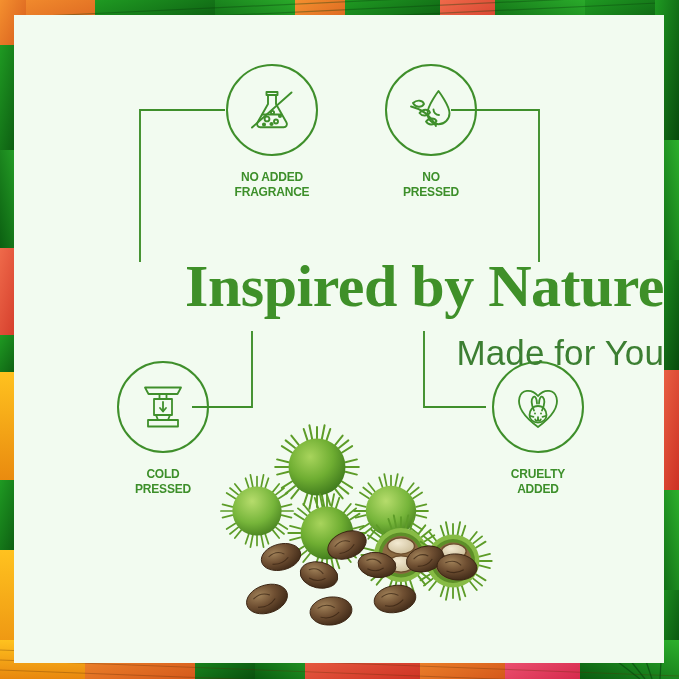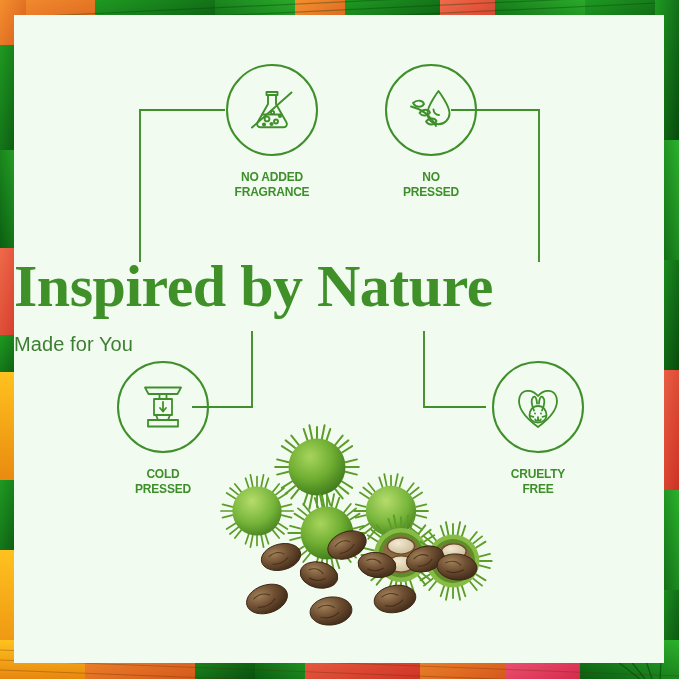--- a/index.html
+++ b/index.html
@@ -80,35 +80,35 @@
   #badge-no-fillers        { left: 342px; top: 49px; }
   #badge-cold-pressed      { left:  74px; top: 346px; }
   #badge-cruelty-free      { left: 449px; top: 346px; }
 
   
   .headline-block {
     position: absolute;
     left: 0;
     top: 240px;
     width: 650px;
-    text-align: left;
+    text-align: right;
   }
   .headline {
     font-family: "Liberation Serif", serif;
     font-weight: bold;
     font-size: 60px;
     line-height: 1.06;
     color: #3f9029;
     letter-spacing: -0.5px;
     margin: 0;
   }
   .subhead {
     font-family: "Liberation Sans", sans-serif;
     font-weight: normal;
-    font-size: 20px;
+    font-size: 35px;
     color: #3c7f32;
     margin: 14px 0 0 0;
     letter-spacing: 0.1px;
   }
 
   
   .castor-art {
     position: absolute;
     left: 205px;
     top: 400px;
@@ -320,21 +320,21 @@
               <path d="M29 41.8 C27.8 43.2 26.4 42.6 26.2 41.4"></path>
               <path d="M29 41.8 C30.2 43.2 31.6 42.6 31.8 41.4"></path>
 
               <path d="M24.5 38.8 L21.5 38"></path>
               <path d="M33.5 38.8 L36.5 38"></path>
             </g>
           </svg>
         </span>
       </div>
       <div class="badge-label">CRUELTY
-FREE</div>
+ADDED</div>
     </div>
 
     <div class="headline-block">
       <h1 class="headline">Inspired by Nature</h1>
       <p class="subhead">Made for You</p>
     </div>
 
     <div class="castor-art">
       <svg viewBox="0 0 275 235" xmlns="http://www.w3.org/2000/svg">
         <defs>

